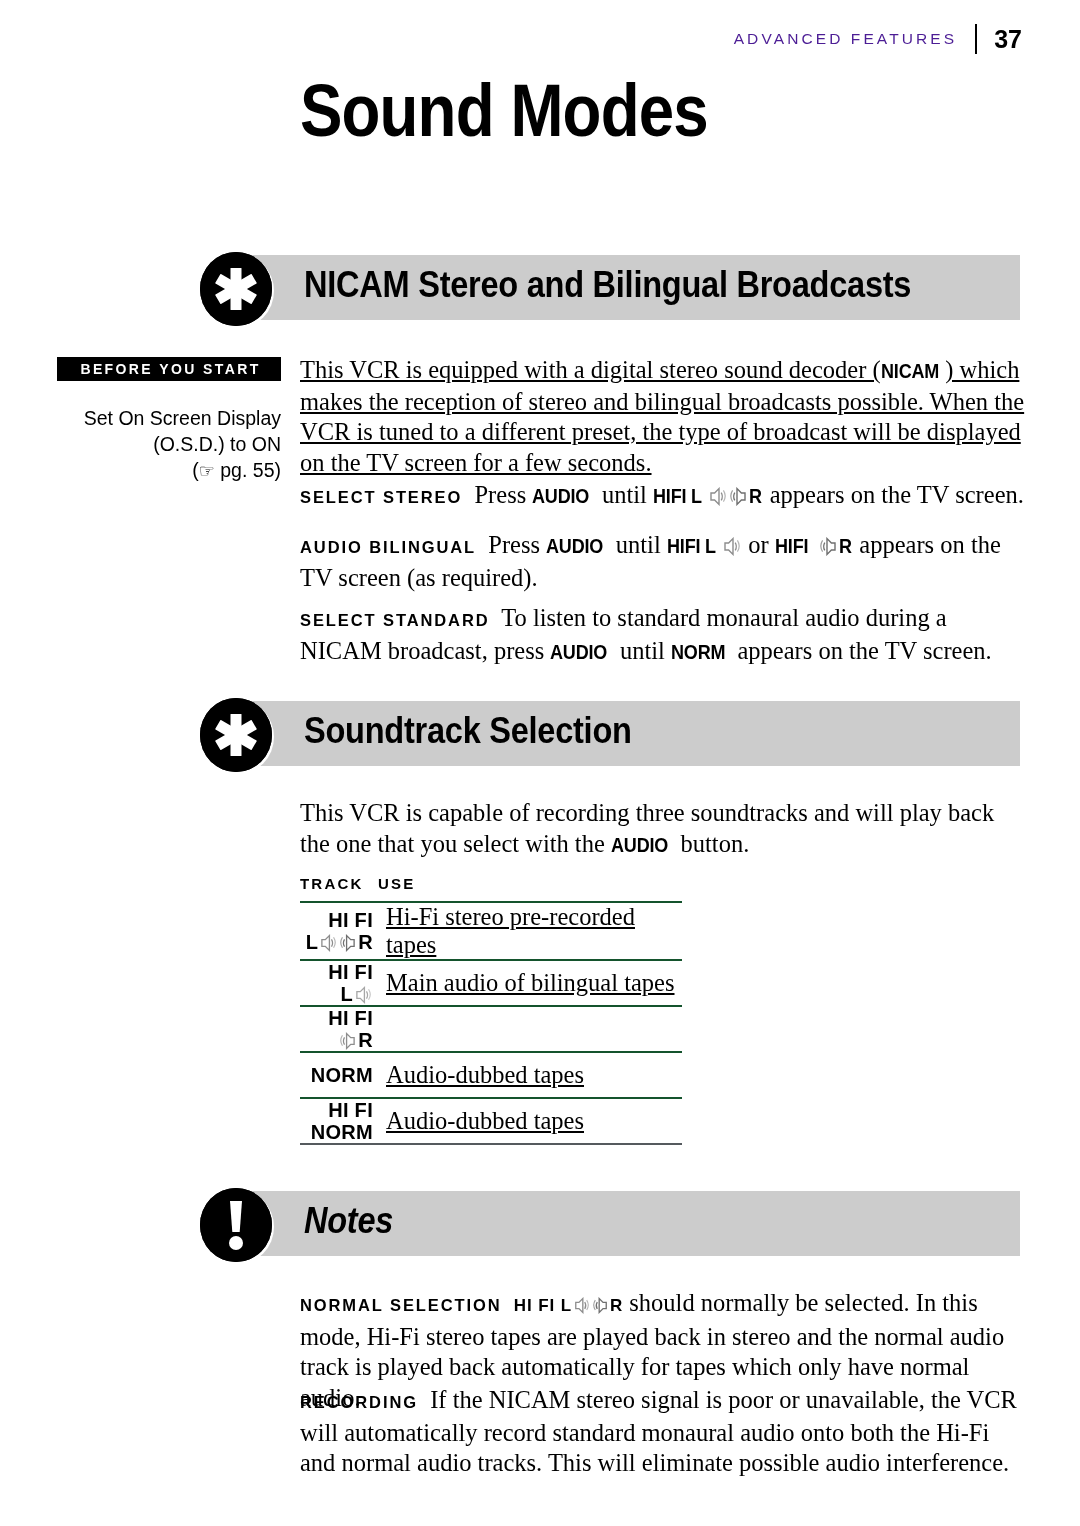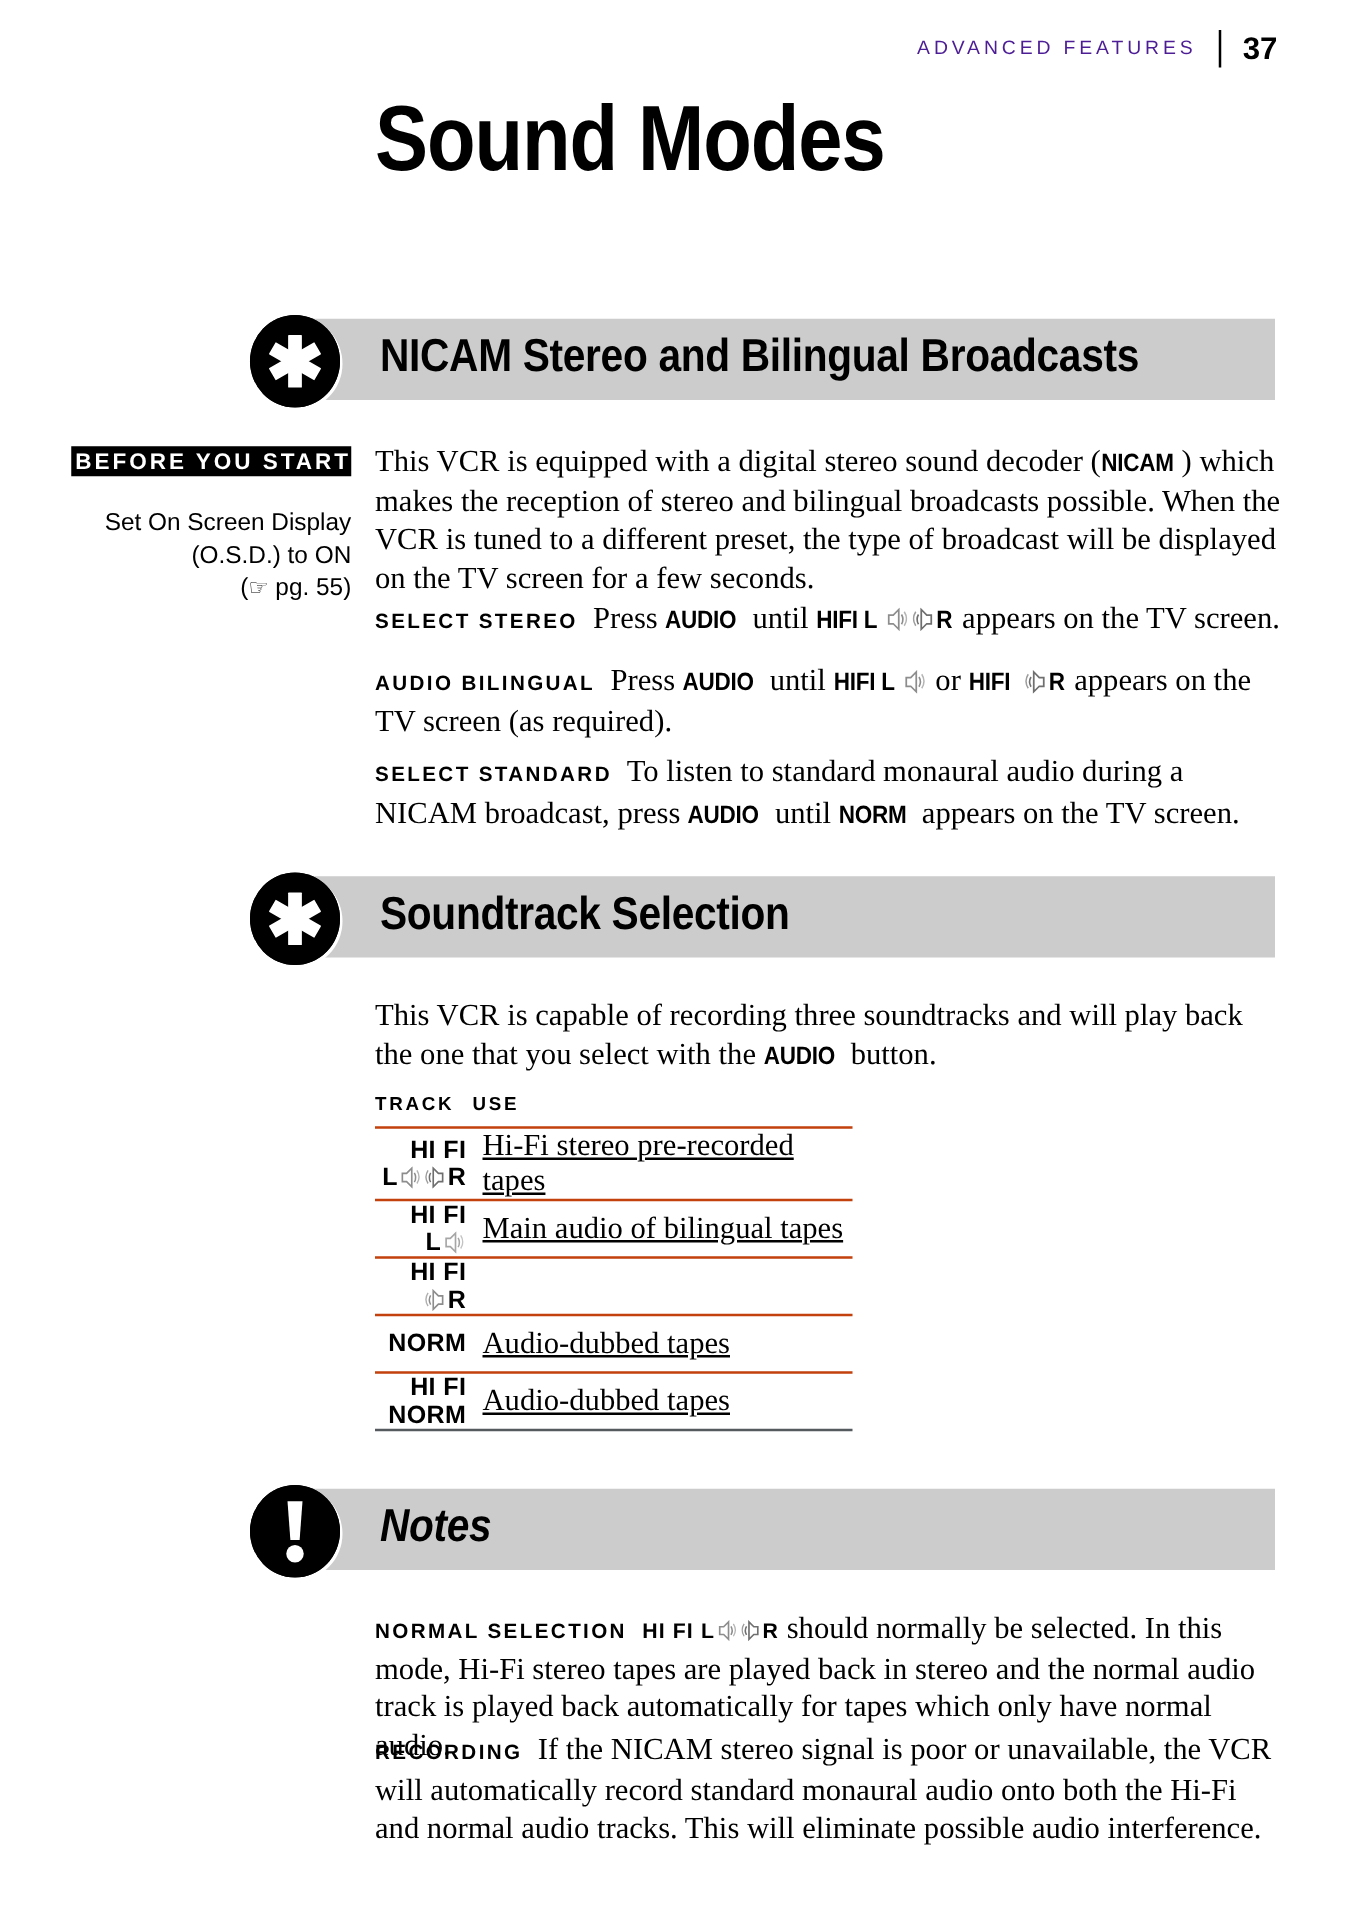--- a/index.html
+++ b/index.html
@@ -109,21 +109,21 @@
   .bys-tag {
     position: absolute;
     left: 57px;
     top: 357px;
     width: 224px;
     height: 24px;
     background: #000000;
     color: #ffffff;
     font-family: "Liberation Sans", sans-serif;
     font-weight: bold;
-    font-size: 18px;
+    font-size: 14px;
     letter-spacing: 2.4px;
     display: flex;
     align-items: center;
     justify-content: center;
     box-sizing: border-box;
     padding-left: 3px;
   }
   .bys-text {
     position: absolute;
     left: 40px;
@@ -196,21 +196,21 @@
     font-weight: bold;
     font-size: 15px;
     letter-spacing: 2.2px;
     padding-bottom: 9px;
   }
   .tt-head .c1 { width: 78px; }
   .tt-head .c2 { flex: 1; }
   .tt-row {
     display: flex;
     align-items: center;
-    border-top: 2px solid #c2410c;
+    border-top: 2px solid #14532d;
     min-height: 44px;
   }
   .tt-row.last { border-bottom: 0; }
   .tt-track {
     width: 82px;
     text-align: right;
     padding-right: 9px;
     box-sizing: border-box;
     font-family: "Liberation Sans", sans-serif;
     font-weight: bold;
@@ -258,21 +258,21 @@
   <div class="banner-title">NICAM Stereo and Bilingual Broadcasts</div>
 </div>
 
 <div class="bys-tag">BEFORE YOU START</div>
 <div class="bys-text">
   <div>Set On Screen Display</div>
   <div>(O.S.D.) to ON</div>
   <div><span>(</span><span class="hand">☞</span><span> pg. 55</span><span>)</span></div>
 </div>
 
-<div class="col" style="top:355px;">
+<div class="col" style="top:355px;text-decoration:underline;">
   <p class="para"><span>This VCR is equipped with a digital stereo sound decoder (</span><span class="cond">NICAM</span><span>) which makes the reception of stereo and bilingual broadcasts possible. When the VCR is tuned to a different preset, the type of broadcast will be displayed on the TV screen for a few seconds.</span></p>
 </div>
 
 <div class="col" style="top:480px;">
   <p class="para"><span class="lbl">SELECT STEREO</span>&nbsp; <span>Press </span><span class="cond">AUDIO</span><span> until </span><span class="cond">HIFI L</span><span class="spk"><svg width="17" height="19" viewBox="0 0 17 19">
           <path d="M2 6 h3.6 L10 1.6 v15.8 L5.6 13 H2 Z" fill="none" stroke="#8d8d8d" stroke-width="1.4"></path>
           <path d="M12.2 5.6 q2.3 3.9 0 7.8" fill="none" stroke="#8d8d8d" stroke-width="1.3"></path>
           <path d="M14.4 3.4 q3.6 5.6 0 11.2" fill="none" stroke="#b5b5b5" stroke-width="1.2"></path>
         </svg></span><span class="spk"><svg width="17" height="19" viewBox="0 0 17 19">
           <path d="M15 6 h-3.6 L7 1.6 v15.8 L11.4 13 H15 Z" fill="none" stroke="#6f6f6f" stroke-width="1.4"></path>

